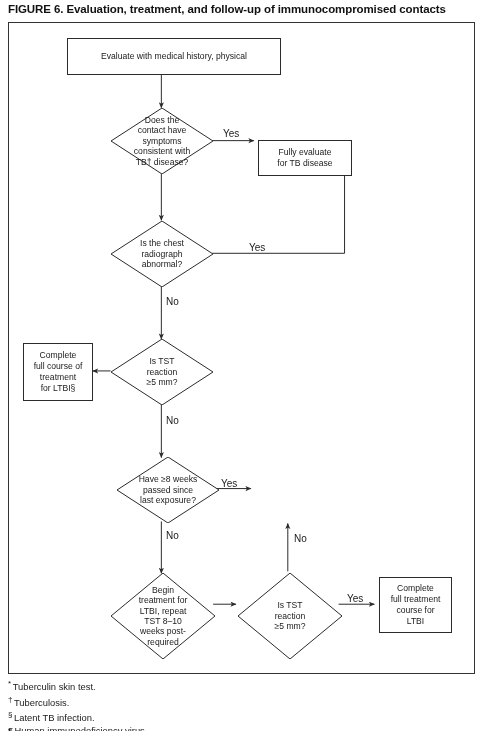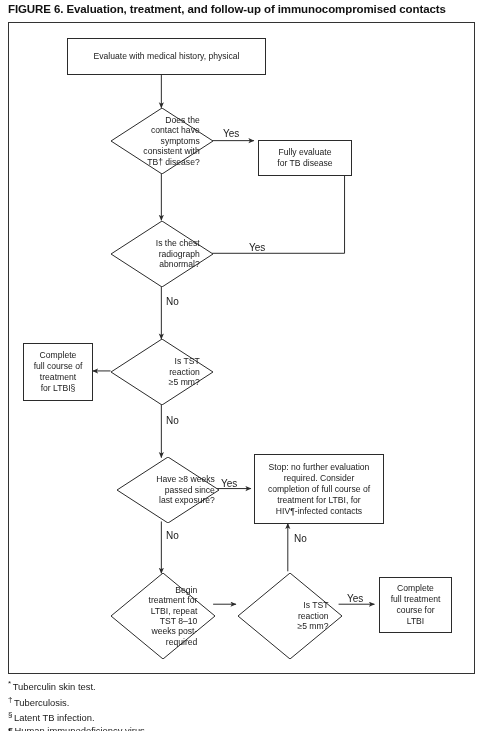--- a/index.html
+++ b/index.html
@@ -56,21 +56,20 @@
     background: #ffffff;
   }
   .box .node-text {
     font-size: 8.6px;
     line-height: 11px;
     padding: 2px 3px;
     color: #1a1a1a;
   }
   .diamond {
     background: transparent;
-    text-align: right;
   }
   .diamond .dia-shape {
     position: absolute;
     left: 0; top: 0;
     width: 100%;
     height: 100%;
   }
   .diamond .node-text {
     position: relative;
     font-size: 8.6px;
@@ -142,21 +141,21 @@
       <line x1="153" y1="500" x2="153" y2="552" marker-end="url(#arrow)"></line>
 
       <line x1="205" y1="583" x2="228" y2="583" marker-end="url(#arrow)"></line>
 
       <line x1="280" y1="550" x2="280" y2="502" marker-end="url(#arrow)"></line>
 
       <line x1="331" y1="583" x2="367" y2="583" marker-end="url(#arrow)"></line>
     </g>
   </svg>
 
-  <div class="node box" style="left:58px; top:15px; width:199px; height:37px;">
+  <div class="node box" style="left:58px; top:15px; width:214px; height:37px;">
     <div class="node-text">
       <span>Evaluate with medical history, physical</span><br>
     </div>
   </div>
 
   <div class="node diamond" style="left:102px; top:85px; width:102px; height:66px;">
     <svg class="dia-shape" viewBox="0 0 102 66" preserveAspectRatio="none">
       <polygon points="51,0 102,33 51,66 0,33" fill="#ffffff" stroke="#2b2b2b" stroke-width="1"></polygon>
     </svg>
     <div class="node-text">
@@ -210,29 +209,20 @@
     <svg class="dia-shape" viewBox="0 0 102 66" preserveAspectRatio="none">
       <polygon points="51,0 102,33 51,66 0,33" fill="#ffffff" stroke="#2b2b2b" stroke-width="1"></polygon>
     </svg>
     <div class="node-text" style="width:92%;">
       <span>Have ≥8 weeks</span><br>
       <span>passed since</span><br>
       <span>last exposure?</span>
     </div>
   </div>
 
-  <div class="node box" style="left:245px; top:431px; width:130px; height:70px;">
-    <div class="node-text">
-      <span>Stop: no further evaluation</span><br>
-      <span>required. Consider</span><br>
-      <span>completion of full course of</span><br>
-      <span>treatment for LTBI, for</span><br>
-      <span>HIV¶-infected contacts</span>
-    </div>
-  </div>
 
   <div class="node diamond" style="left:102px; top:550px; width:104px; height:86px;">
     <svg class="dia-shape" viewBox="0 0 104 86" preserveAspectRatio="none">
       <polygon points="52,0 104,43 52,86 0,43" fill="#ffffff" stroke="#2b2b2b" stroke-width="1"></polygon>
     </svg>
     <div class="node-text" style="width:66%;">
       <span>Begin</span><br>
       <span>treatment for</span><br>
       <span>LTBI, repeat</span><br>
       <span>TST 8–10</span><br>

